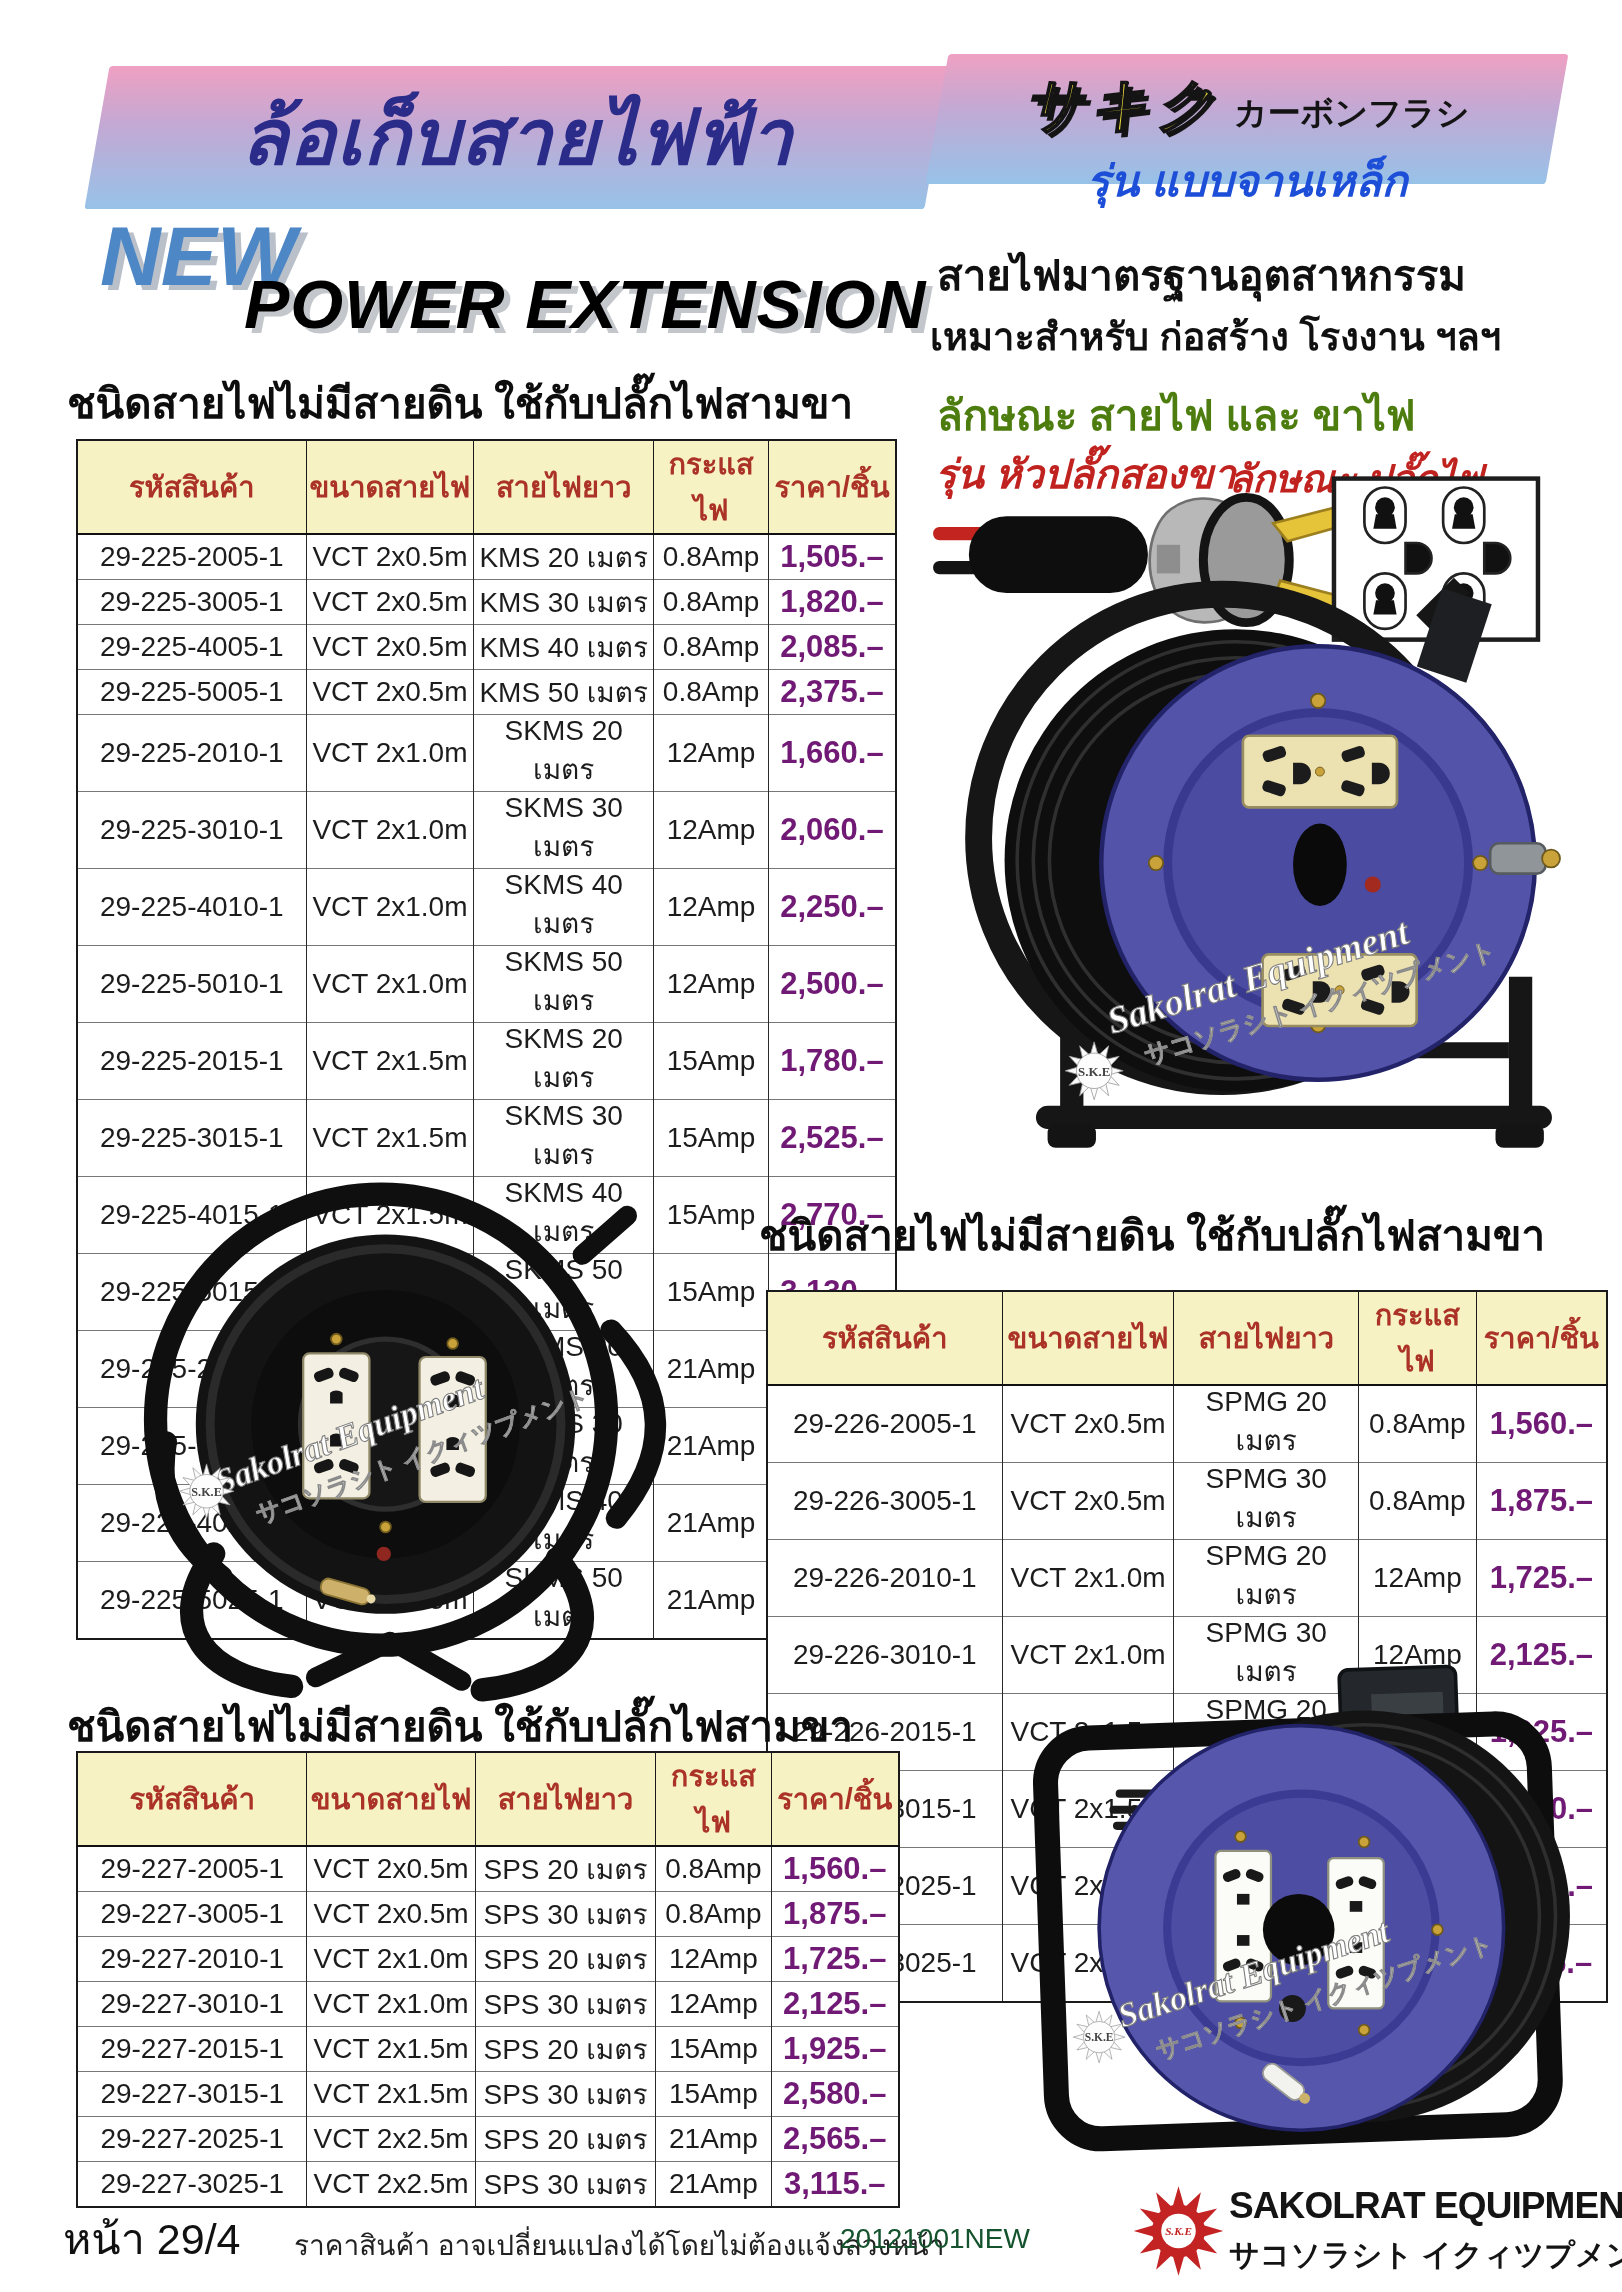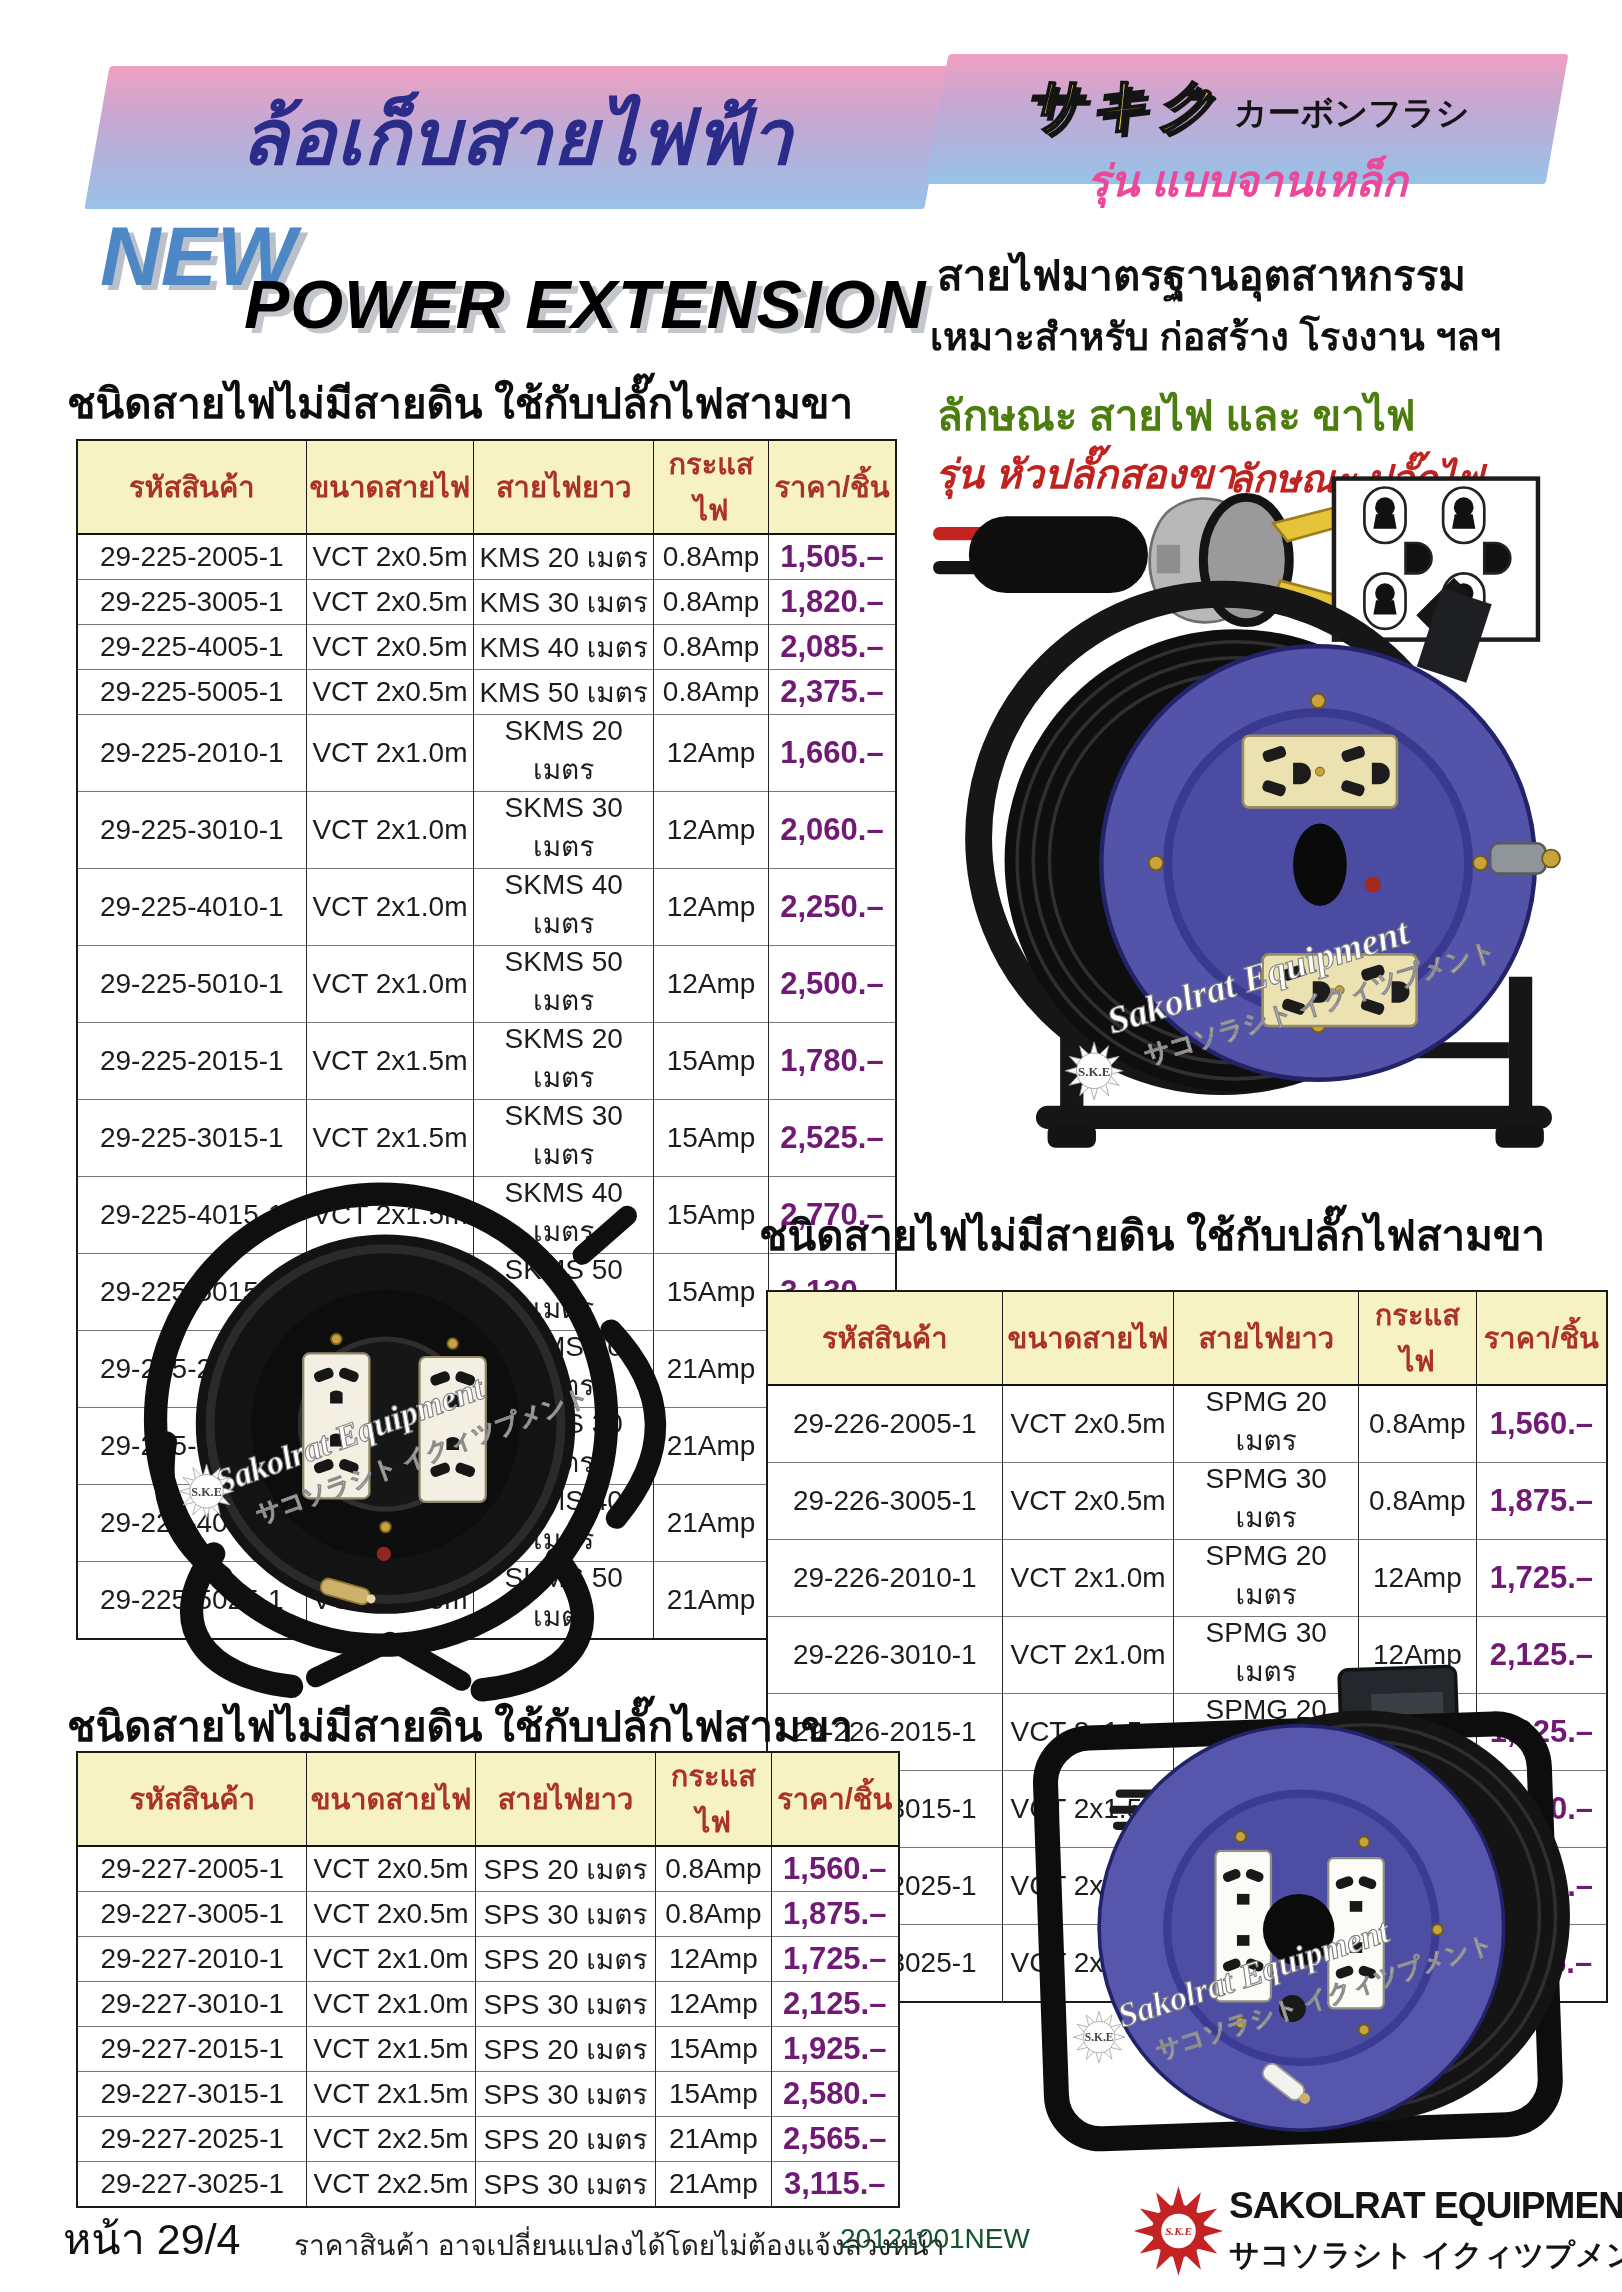--- a/index.html
+++ b/index.html
@@ -20,21 +20,21 @@
     position:relative;z-index:1;width:100%;text-align:center;line-height:142px;
     font-size:77px;font-weight:bold;font-style:italic;color:#2b2b8a;letter-spacing:0.9px;
   }
   .brand-banner{left:937px;top:54px;width:620px;height:130px;}
   .brand-line1{position:relative;z-index:1;text-align:center;margin-top:12.5px;white-space:nowrap;}
   .brand-logo{
     font-size:57px;font-weight:bold;font-style:italic;color:#f2e03a;letter-spacing:7.2px;
     -webkit-text-stroke:1.8px #141414;text-shadow:5.4px 4.5px 0 #141414;
   }
   .brand-sub{font-size:33px;font-weight:bold;color:#141414;margin-left:9px;}
-  .brand-line2{position:relative;z-index:1;text-align:center;font-size:43px;font-weight:bold;font-style:italic;color:#ec4899;margin-top:3.6px;}
+  .brand-line2{position:relative;z-index:1;text-align:center;font-size:43px;font-weight:bold;font-style:italic;color:#1d4ed8;margin-top:3.6px;}
 
   
   .new-label{left:100px;top:208px;font-size:84px;font-weight:bold;font-style:italic;color:#4d87c6;text-shadow:6.3px 4.5px 0 #b9c0c9;}
   .pe-label{left:244px;top:265px;font-size:68px;font-weight:bold;font-style:italic;color:#000000;text-shadow:6.3px 4.5px 0 #c3c7cb;letter-spacing:0.9px;}
   .std1{left:937px;top:242px;font-size:42px;font-weight:bold;color:#101010;}
   .std2{left:930px;top:306px;font-size:38px;font-weight:600;color:#101010;}
 
   .sec-title{font-size:42px;font-weight:bold;color:#0d0d0d;white-space:nowrap;}
   .s1{left:67px;top:370px;}
   .s2{left:759px;top:1202px;}

